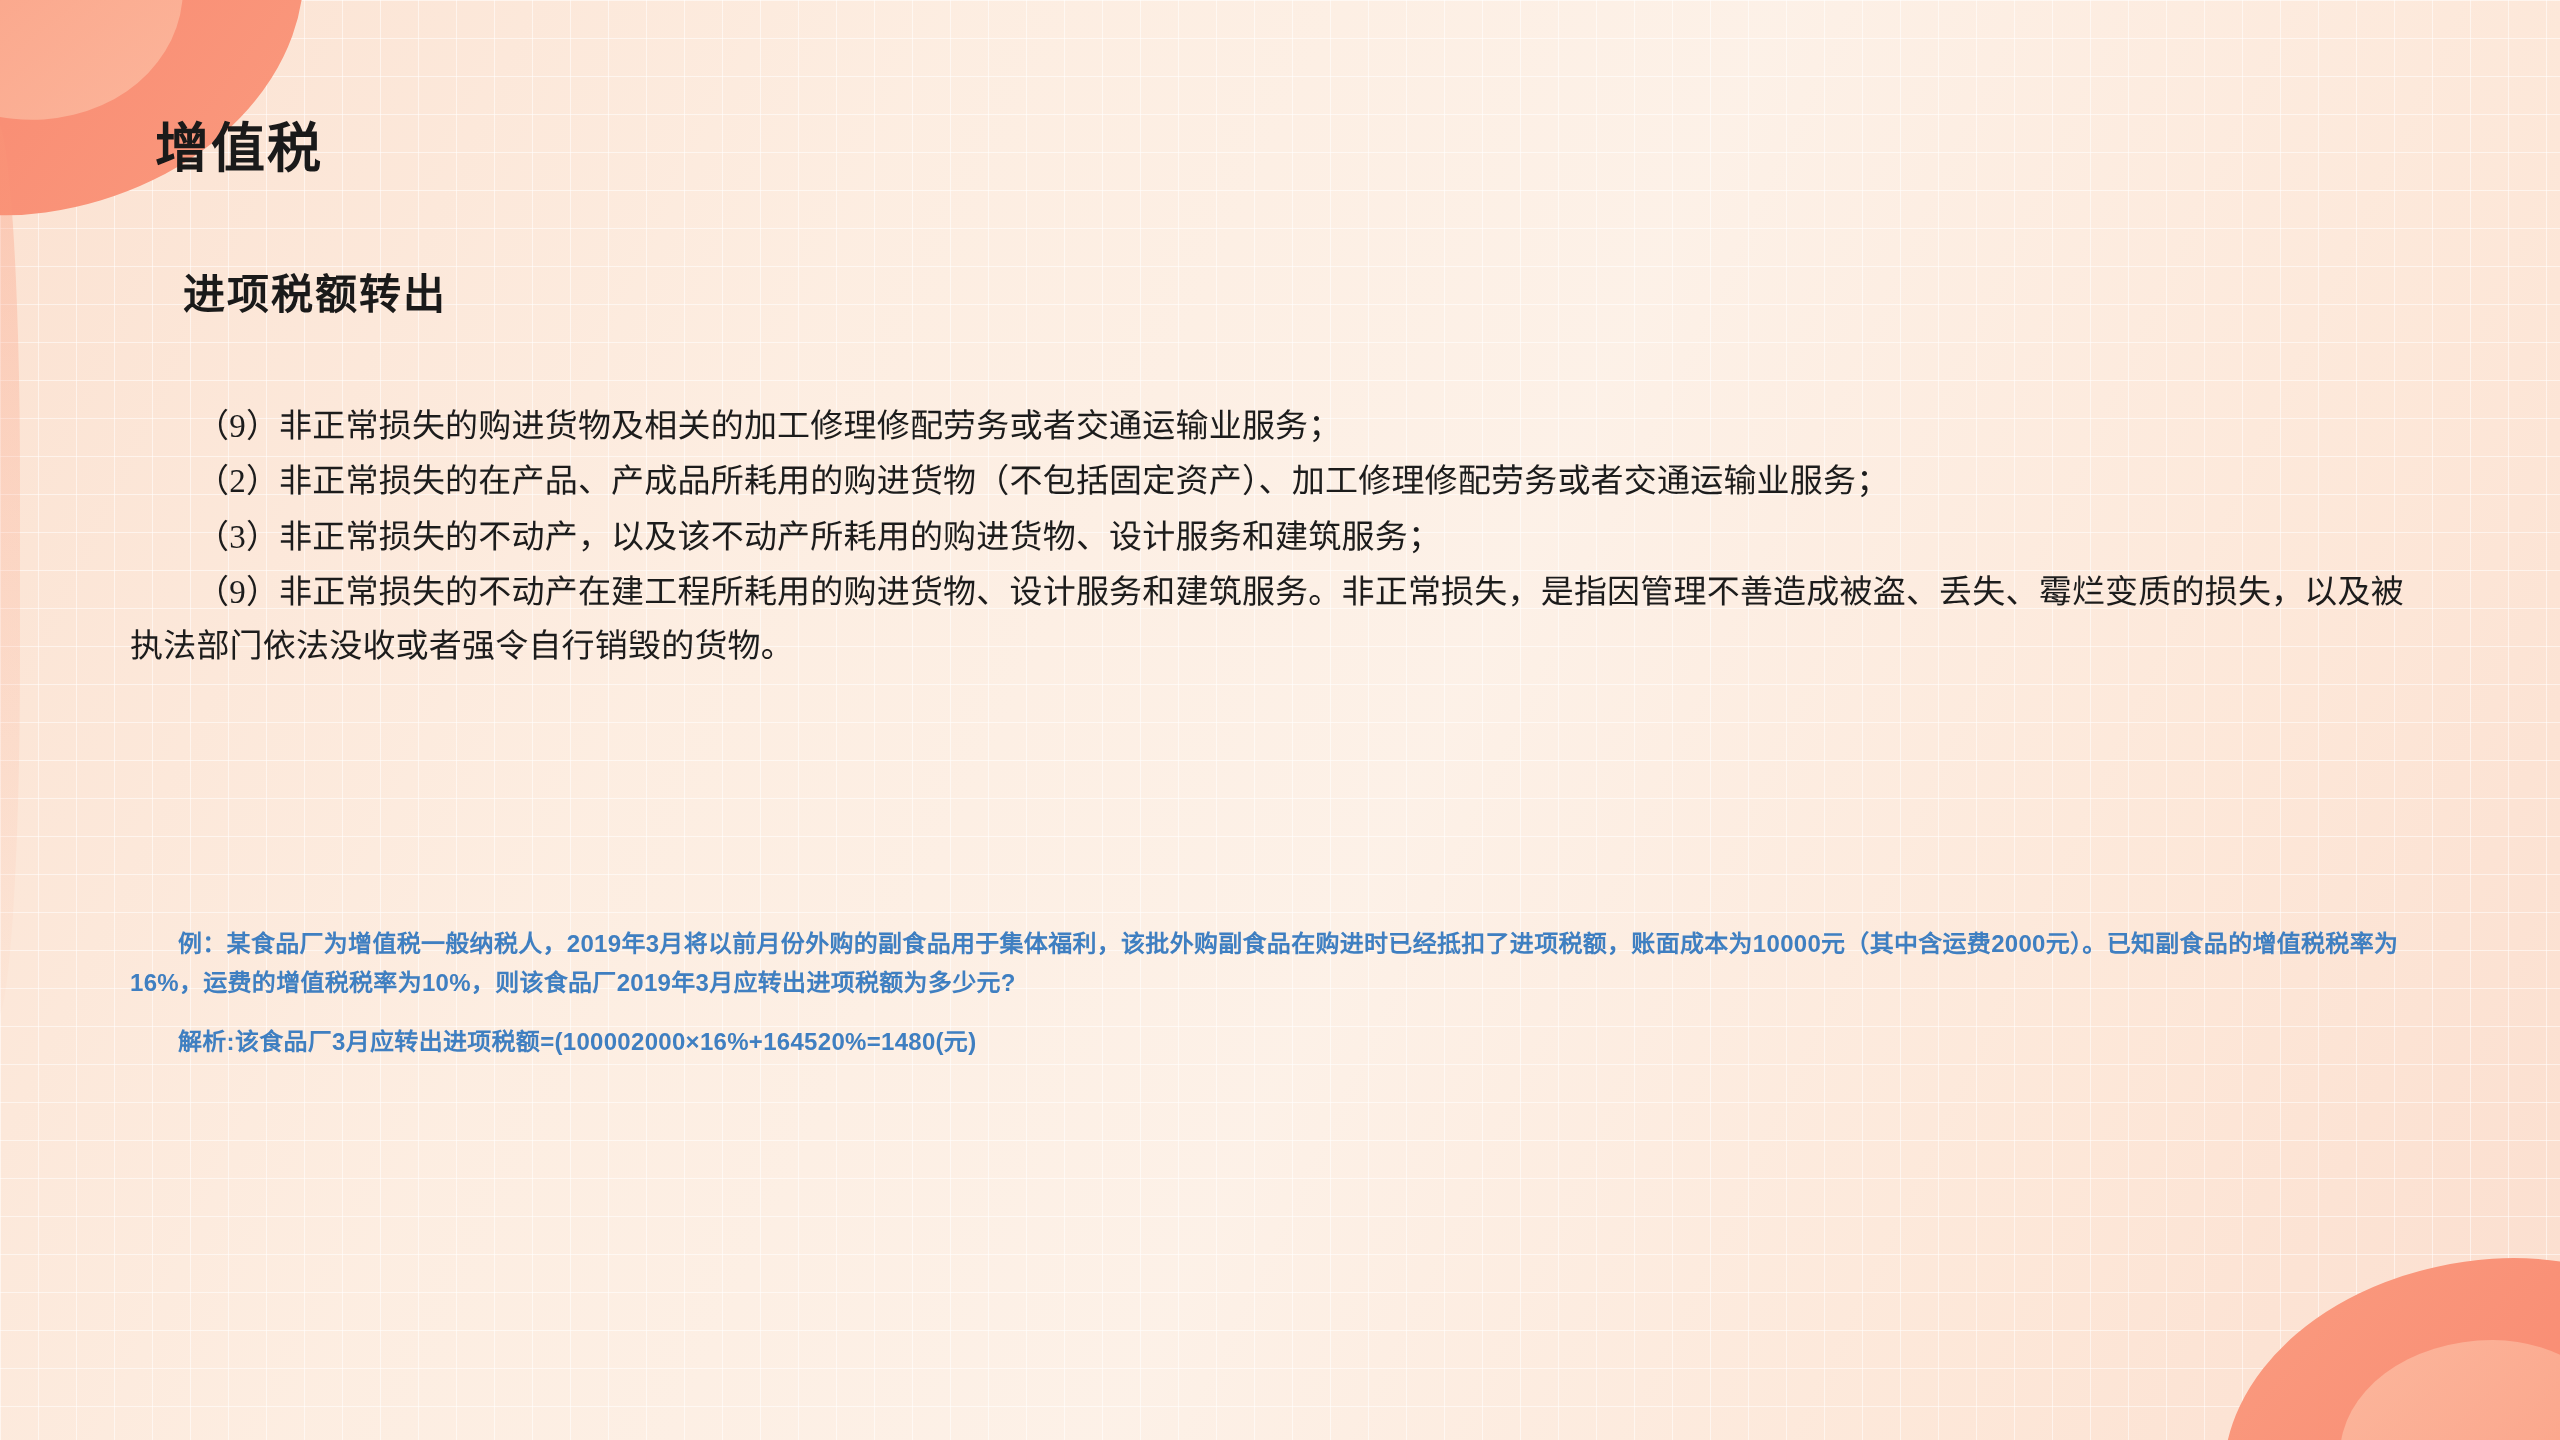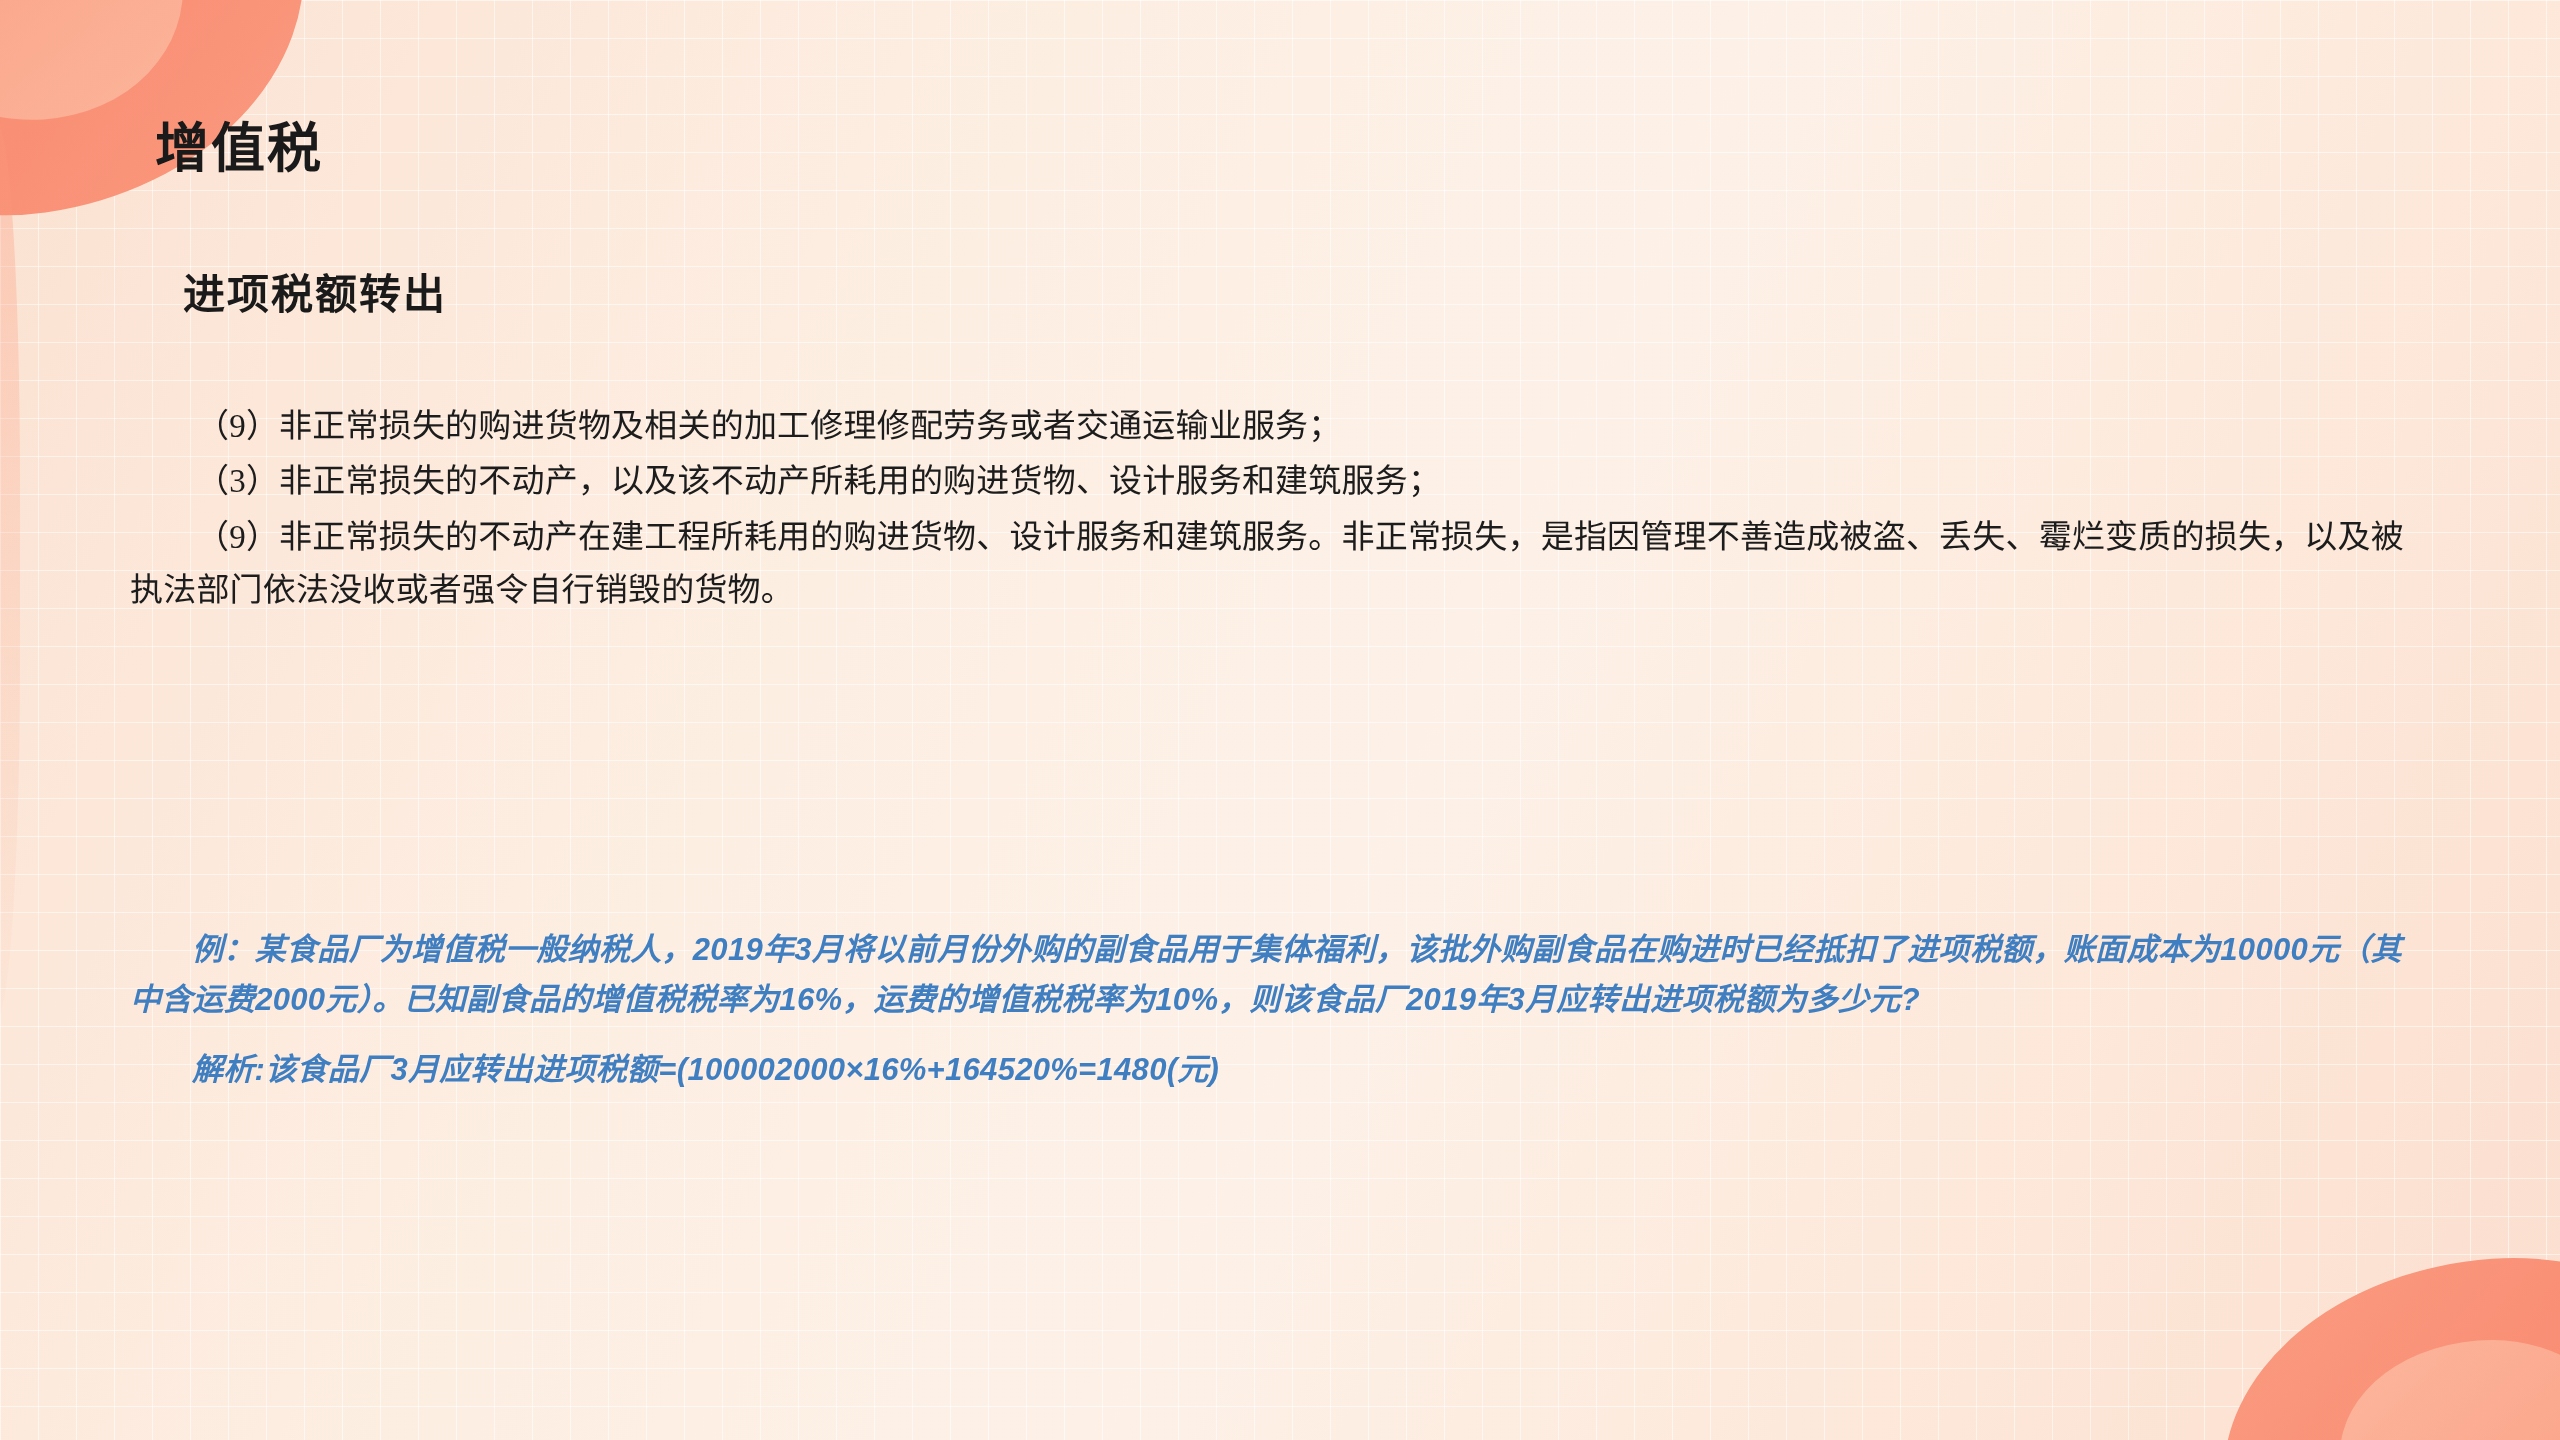--- a/index.html
+++ b/index.html
@@ -151,28 +151,27 @@
 
   .example-block {
     position: absolute;
     left: 130px;
     top: 925px;
     width: 2300px;
   }
 
   .para-blue {
     font-family: "Liberation Sans", "DejaVu Sans", sans-serif;
-    font-size: 31px;
+    font-size: 24px;
     font-weight: bold;
     line-height: 1.62;
     color: #3f7fc1;
     text-indent: 2em;
     margin: 0;
     letter-spacing: 0.3px;
-    font-style: italic;
   }
   .para-blue.solution {
     margin-top: 20px;
   }
 </style>
 </head>
 <body>
 
 <div class="slide">
   <div class="slide-grid-overlay"></div>
@@ -183,20 +182,21 @@
   <div class="deco-bottom-right-2"></div>
 
   <div class="content">
 
     <h1 class="slide-title">增值税</h1>
 
     <h2 class="slide-subtitle">进项税额转出</h2>
 
     <div class="body-block">
       <p class="para">（9）非正常损失的购进货物及相关的加工修理修配劳务或者交通运输业服务；</p>
+      <p class="para">（2）非正常损失的在产品、产成品所耗用的购进货物（不包括固定资产）、加工修理修配劳务或者交通运输业服务；</p>
       <p class="para">（3）非正常损失的不动产，以及该不动产所耗用的购进货物、设计服务和建筑服务；</p>
       <p class="para">（9）非正常损失的不动产在建工程所耗用的购进货物、设计服务和建筑服务。非正常损失，是指因管理不善造成被盗、丢失、霉烂变质的损失，以及被执法部门依法没收或者强令自行销毁的货物。</p>
     </div>
 
     <div class="example-block">
       <p class="para-blue">例：某食品厂为增值税一般纳税人，2019年3月将以前月份外购的副食品用于集体福利，该批外购副食品在购进时已经抵扣了进项税额，账面成本为10000元（其中含运费2000元）。已知副食品的增值税税率为16%，运费的增值税税率为10%，则该食品厂2019年3月应转出进项税额为多少元?</p>
       <p class="para-blue solution">解析:该食品厂3月应转出进项税额=(100002000×16%+164520%=1480(元)</p>
     </div>
 
   </div>

